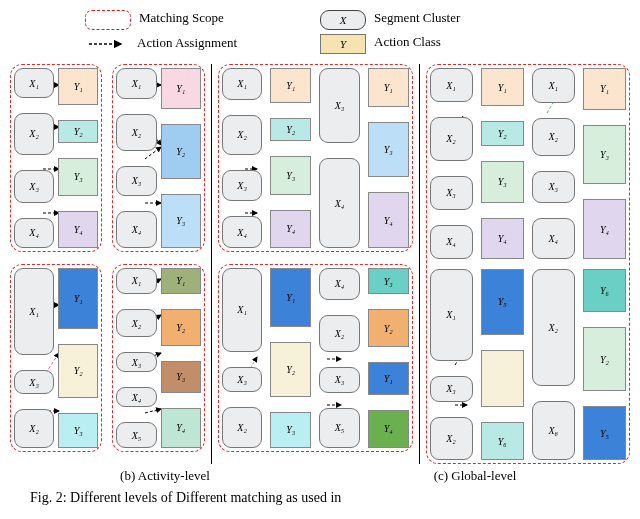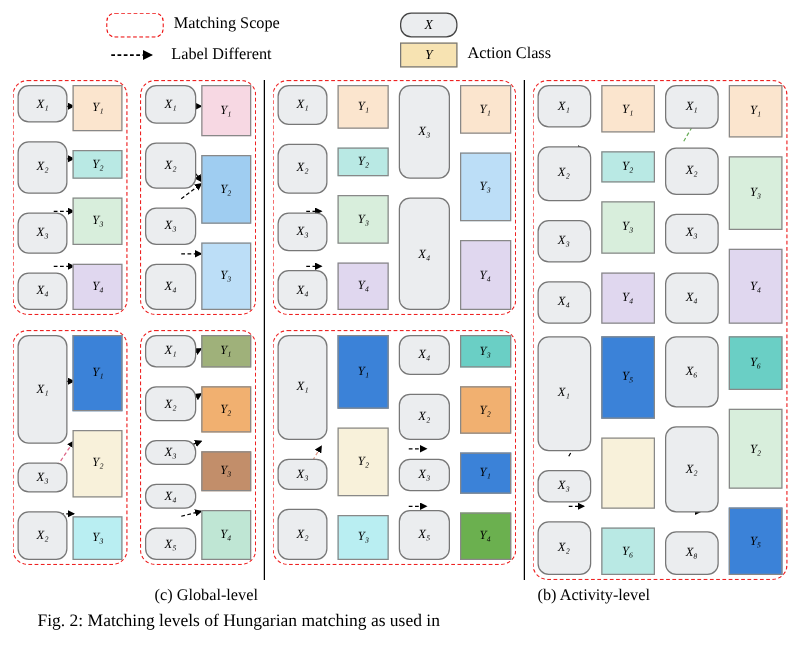--- a/index.html
+++ b/index.html
@@ -49,35 +49,36 @@
 <div class="page">
 
   <div class="legend">
     <div class="legend-row">
       <div class="legend-cell">
         <span class="lg-icon scope-ic"></span>
         <span>Matching Scope</span>
       </div>
       <div class="legend-cell">
         <span class="lg-icon cluster-ic">X</span>
+        <span>Segment Cluster</span>
       </div>
     </div>
     <div class="legend-row">
       <div class="legend-cell">
         <span class="lg-icon arrow-ic">
           <svg viewBox="0 0 44 18">
               <defs>
                 <marker id="ah" markerWidth="6" markerHeight="6" refX="5" refY="3" orient="auto">
                   <path d="M0,0 L6,3 L0,6 Z" fill="#000"></path>
                 </marker>
               </defs>
               <line x1="4" y1="9" x2="36" y2="9" stroke="#000" stroke-width="1.4" stroke-dasharray="3 2" marker-end="url(#ah)"></line>
             </svg>
         </span>
-        <span>Label Different</span>
+        <span>Action Assignment</span>
       </div>
       <div class="legend-cell">
         <span class="lg-icon class-ic">Y</span>
         <span>Action Class</span>
       </div>
     </div>
   </div>
 
   <div class="figure-area">
 
@@ -297,32 +298,31 @@
             <div class="seg" style="flex:2.2">X₁</div>
             <div class="seg" style="flex:0.6">X₃</div>
             <div class="seg" style="flex:1">X₂</div>
           </div>
           <div class="stack">
             <div class="act c-blue" style="flex:1.6">Y₅</div>
             <div class="act c-cream" style="flex:1.4"></div>
             <div class="act c-lteal" style="flex:0.9">Y₆</div>
           </div>
           <div class="stack">
-            <div class="seg" style="flex:1">X₆</div>
             <div class="seg" style="flex:1.2">X₂</div>
             <div class="seg" style="flex:0.6">X₈</div>
           </div>
           <div class="stack">
             <div class="act c-dteal" style="flex:0.8">Y₆</div>
             <div class="act c-lgreen" style="flex:1.2">Y₂</div>
             <div class="act c-blue" style="flex:1">Y₅</div>
           </div>
         </div>
       </div>
     </div>
   </div>
 
   <div class="caption-row">
+    <div class="cap">(b) Activity-level</div>
     <div class="cap">(c) Global-level</div>
-    <div class="cap">(b) Activity-level</div>
   </div>
-  <div class="fig-cap">Fig. 2: Matching levels of Hungarian matching as used in</div>
+  <div class="fig-cap">Fig. 2: Different levels of Different matching as used in</div>
 </div>
 
 </body></html>

